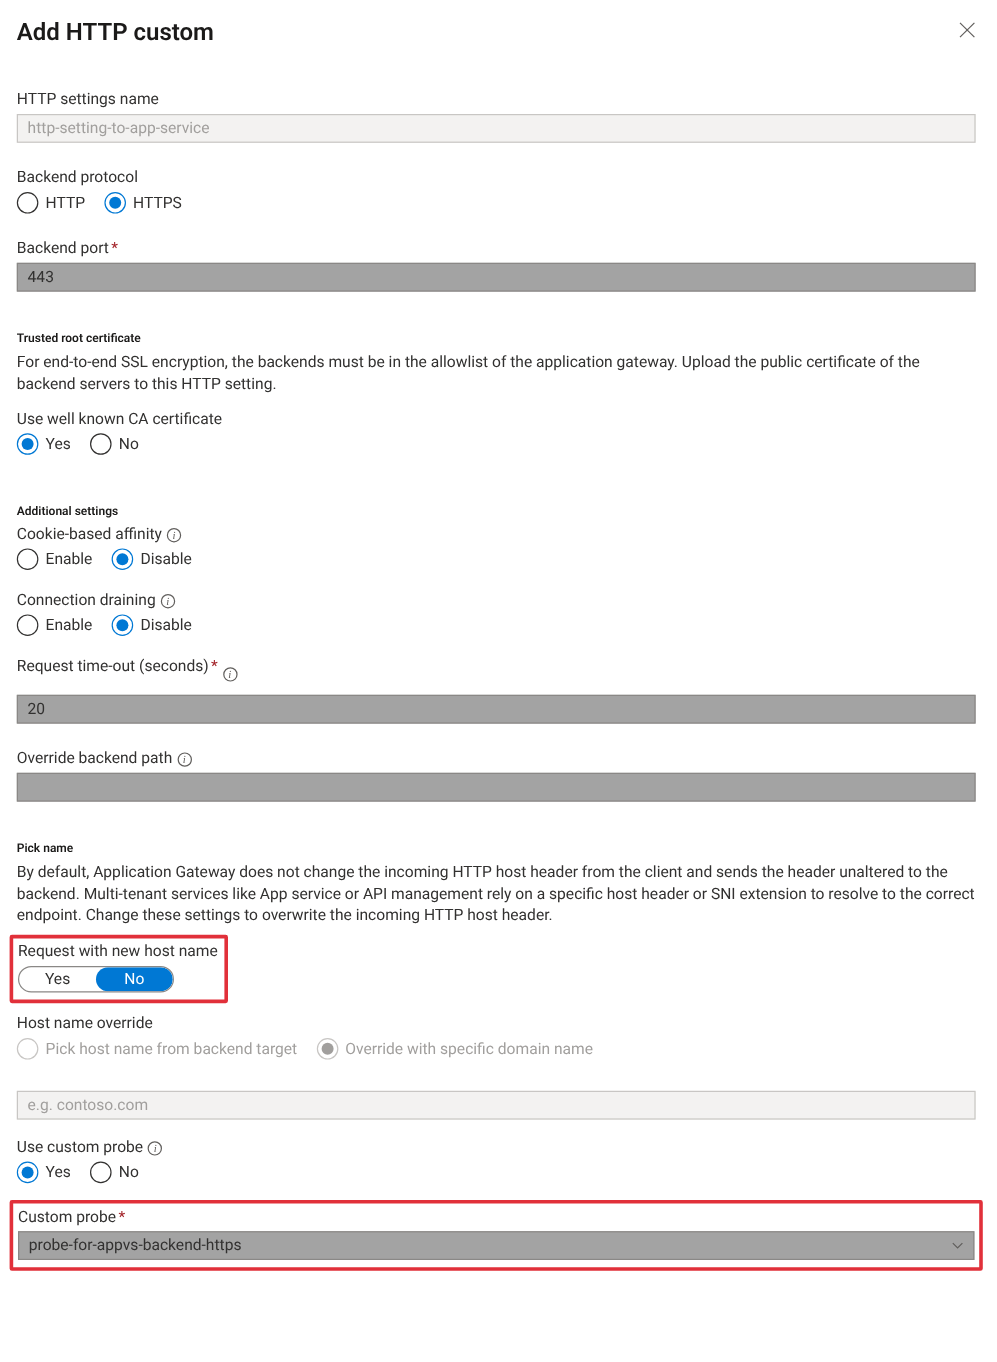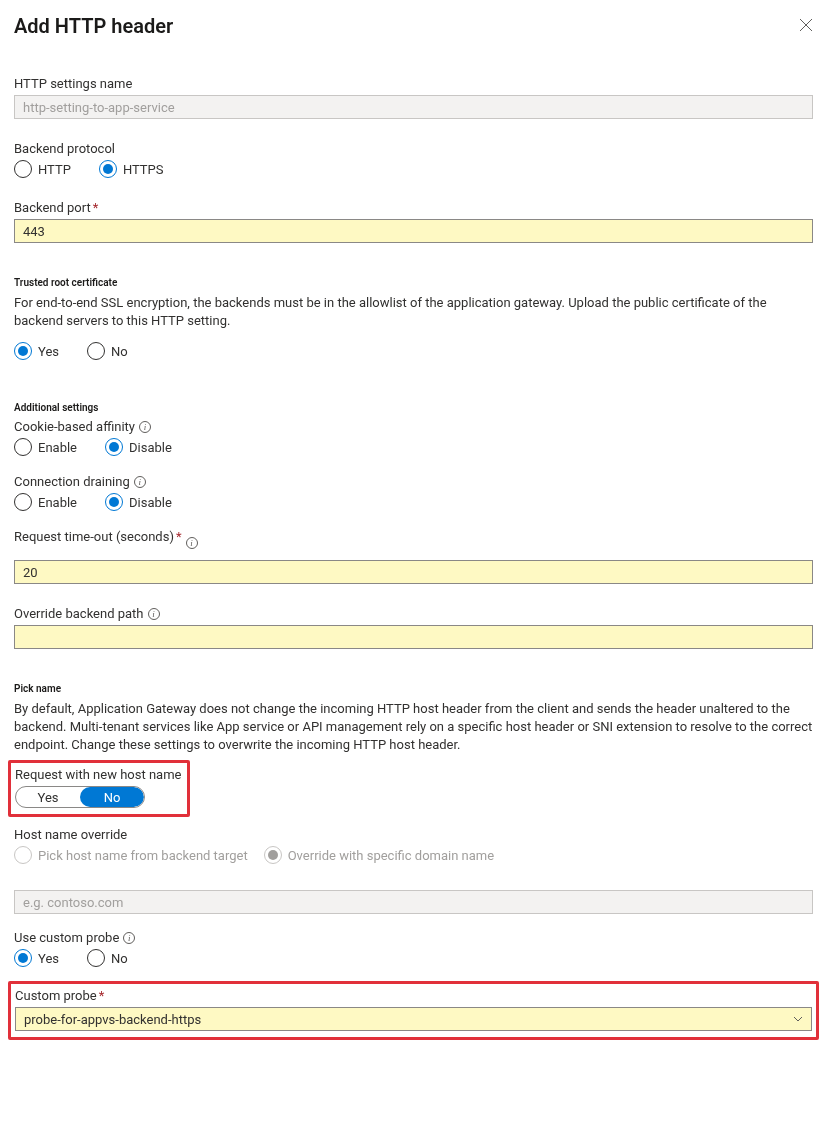--- a/index.html
+++ b/index.html
@@ -11,25 +11,25 @@
   padding: 14px 18px 18px 14px;
   background: #fff;
 }
 .header { display: flex; justify-content: space-between; align-items: flex-start; margin-bottom: 38px; }
 h1 { font-size: 20px; font-weight: 600; color: #1b1a19; }
 .close-icon { width: 14px; height: 14px; stroke: #605e5c; stroke-width: 1; cursor: pointer; margin-top: 4px; }
 .field-label { display: block; margin-bottom: 4px; font-size: 13px; color: #323130; }
 .field-label .req { color: #a4262c; margin-left: 2px; }
 .text-input {
   width: 100%; height: 24px; border: 1px solid #8a8886; padding: 2px 8px;
-  font-family: inherit; font-size: 13px; color: #323130; background: #fef9c3;
+  font-family: inherit; font-size: 13px; color: #323130; background: #a3a3a3;
 }
 .text-input.disabled { background: #f3f2f1; border-color: #c8c6c4; color: #0c4a6e; }
 .text-input::placeholder { color: #a19f9d; }
-.radio-row { display: flex; gap: 20px; align-items: center; margin-top: 2px; }
+.radio-row { display: flex; gap: 8px; align-items: center; margin-top: 2px; }
 .radio {
   display: inline-flex; align-items: center; cursor: pointer; font-size: 13px;
   margin-right: 8px;
 }
 .radio-circle {
   width: 18px; height: 18px; border: 1px solid #323130; border-radius: 50%;
   display: inline-flex; align-items: center; justify-content: center; margin-right: 6px;
   background: #fff;
 }
 .radio.selected .radio-circle { border-color: #0078d4; }
@@ -66,21 +66,21 @@
 .select-wrap .chev {
   position: absolute; right: 8px; top: 50%; transform: translateY(-50%);
   width: 12px; height: 12px; pointer-events: none;
 }
 .label-row { display:flex; align-items:center; }
 </style>
 </head>
 <body>
 
 <div class="header">
-  <h1>Add HTTP header</h1>
+  <h1>Add HTTP custom</h1>
   <svg class="close-icon" viewBox="0 0 14 14">
     <line x1="1" y1="1" x2="13" y2="13"></line>
       <line x1="13" y1="1" x2="1" y2="13"></line>
   </svg>
 </div>
 
 <div class="field-block">
   <label class="field-label">HTTP settings name</label>
   <input class="text-input disabled" type="text" readonly="" placeholder="http-setting-to-app-service" style="">
 </div>
@@ -102,20 +102,21 @@
 <div class="field-block" style="margin-bottom:34px;">
   <label class="field-label">
     <span>Backend port</span><span class="req">*</span>
   </label>
   <input class="text-input" type="text" value="443" style="">
 </div>
 
 <div class="field-block tight">
   <div class="section-head">Trusted root certificate</div>
   <div class="desc">For end-to-end SSL encryption, the backends must be in the allowlist of the application gateway. Upload the public certificate of the backend servers to this HTTP setting.</div>
+  <label class="field-label">Use well known CA certificate</label>
   <div class="radio-row">
     <span class="radio selected">
       <span class="radio-circle"></span>
         <span>Yes</span>
     </span>
     <span class="radio">
       <span class="radio-circle"></span>
         <span>No</span>
     </span>
   </div>

